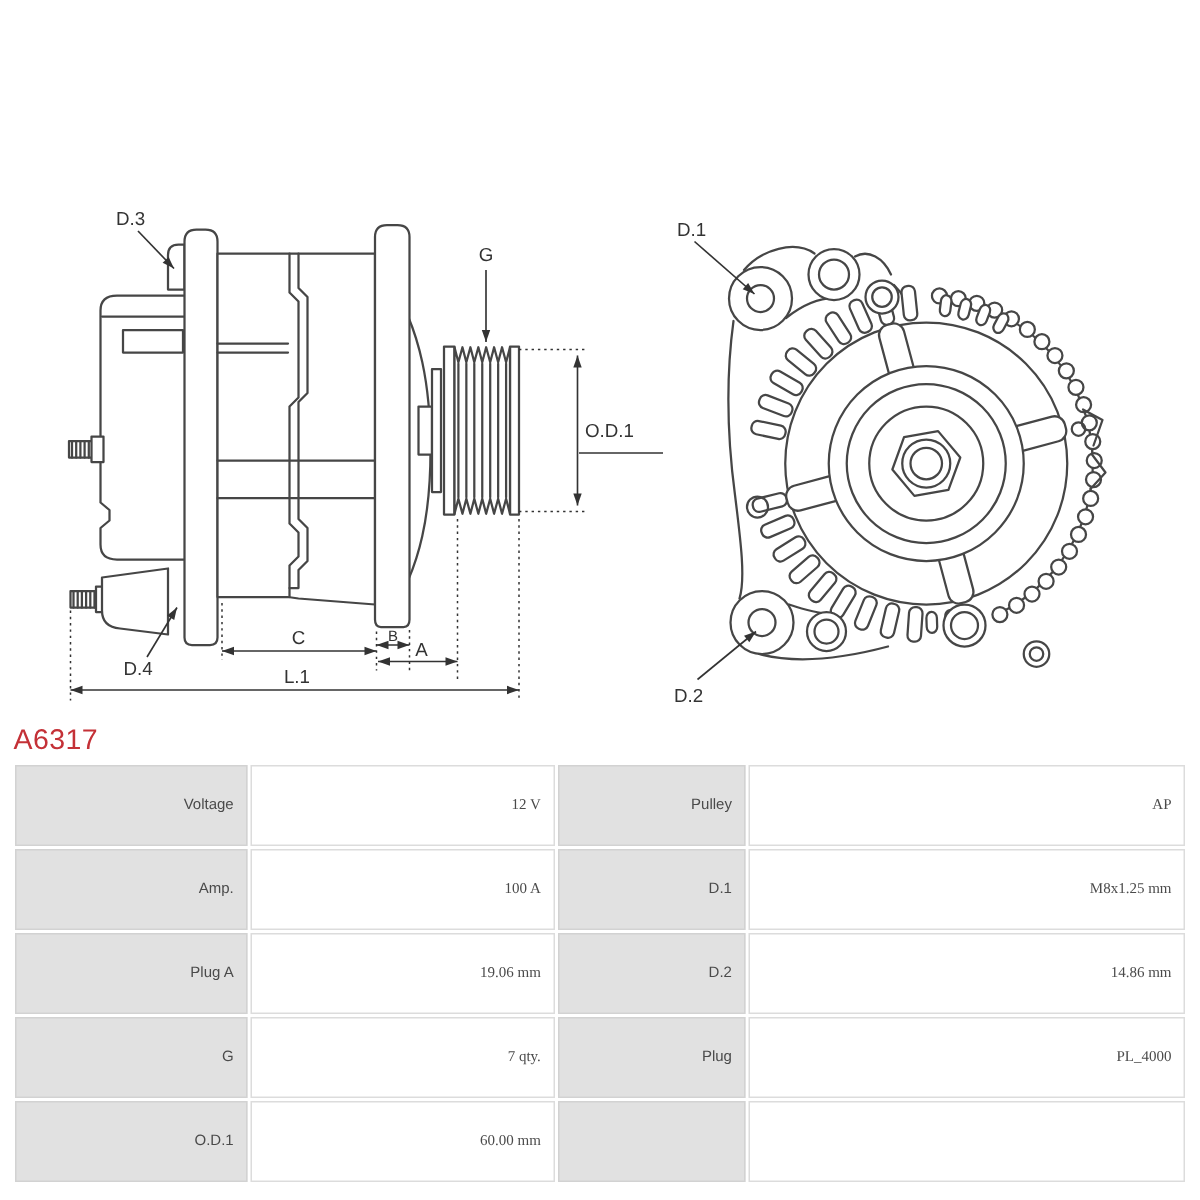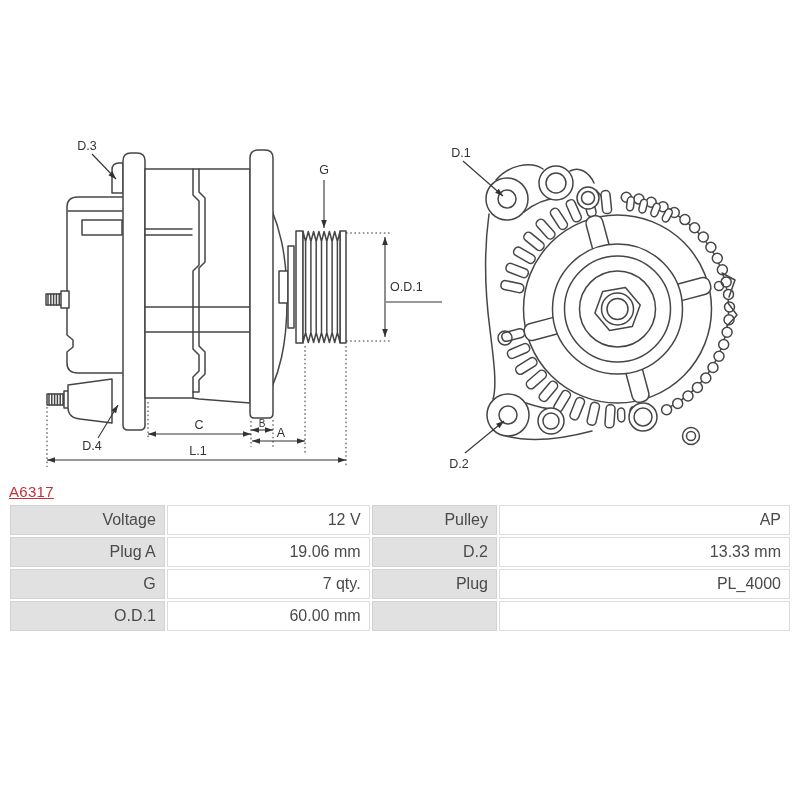--- a/index.html
+++ b/index.html
@@ -13,27 +13,27 @@
   .draw .nofill{fill:none;}
   .draw line{fill:none;}
   
   .anno line,.anno path{stroke:#333;stroke-width:1.1;fill:none;stroke-linecap:butt;}
   .anno .dot{stroke-dasharray:1.6,2.6;stroke-width:1;}
   .anno .ah{fill:#333;stroke:none;}
   .anno text{font:12.5px "Liberation Sans",sans-serif;fill:#333;stroke:none;}
   .anno text.sm{font-size:10px;}
   .centerline{stroke:#c9c9c9;stroke-width:1;}
 
-  .part-code{padding:5px 0 3px 9px;font-size:15px;letter-spacing:.3px;text-decoration:underline;}
+  .part-code{padding:5px 0 3px 9px;font-size:19px;letter-spacing:.3px;}
 
   table.spec{margin-left:8px;width:784px;border-collapse:separate;border-spacing:2px;table-layout:fixed;}
-  table.spec td{height:20px;line-height:20px;padding:4px 8px;font-size:16px;color:#4a4a4a;
+  table.spec td{height:20px;line-height:20px;padding:16px 8px;font-size:10px;color:#4a4a4a;
     text-align:right;overflow:hidden;white-space:nowrap;}
   td.lab{background:#e1e1e1;border:1px solid #d2d2d2;}
-  td.val{background:#ffffff;border:1px solid #dcdcdc;}
+  td.val{background:#ffffff;border:1px solid #dcdcdc;font-family:Liberation Serif, serif;}
 </style>
 </head>
 <body>
 
 <div class="page">
 
   <svg width="800" height="478" viewBox="0 0 800 478">
 
     <g class="draw">
       <path d="M78,197 L130,197 L130,373 L78,373 Q67,373 67,363 L67,352 L73,347 L73,340 L67,335 L67,207 Q67,197 78,197 Z"></path>
@@ -253,24 +253,30 @@
         <col style="width:37.6%">
     </colgroup>
     <tbody id="spec-body">
         <tr>
           <td class="lab">Voltage</td>
           <td class="val">12 V</td>
           <td class="lab">Pulley</td>
           <td class="val">AP</td>
         </tr>
         <tr>
+          <td class="lab">Amp.</td>
+          <td class="val">100 A</td>
+          <td class="lab">D.1</td>
+          <td class="val">M8x1.25 mm</td>
+        </tr>
+        <tr>
           <td class="lab">Plug A</td>
           <td class="val">19.06 mm</td>
           <td class="lab">D.2</td>
-          <td class="val">13.33 mm</td>
+          <td class="val">14.86 mm</td>
         </tr>
         <tr>
           <td class="lab">G</td>
           <td class="val">7 qty.</td>
           <td class="lab">Plug</td>
           <td class="val">PL_4000</td>
         </tr>
         <tr>
           <td class="lab">O.D.1</td>
           <td class="val">60.00 mm</td>

